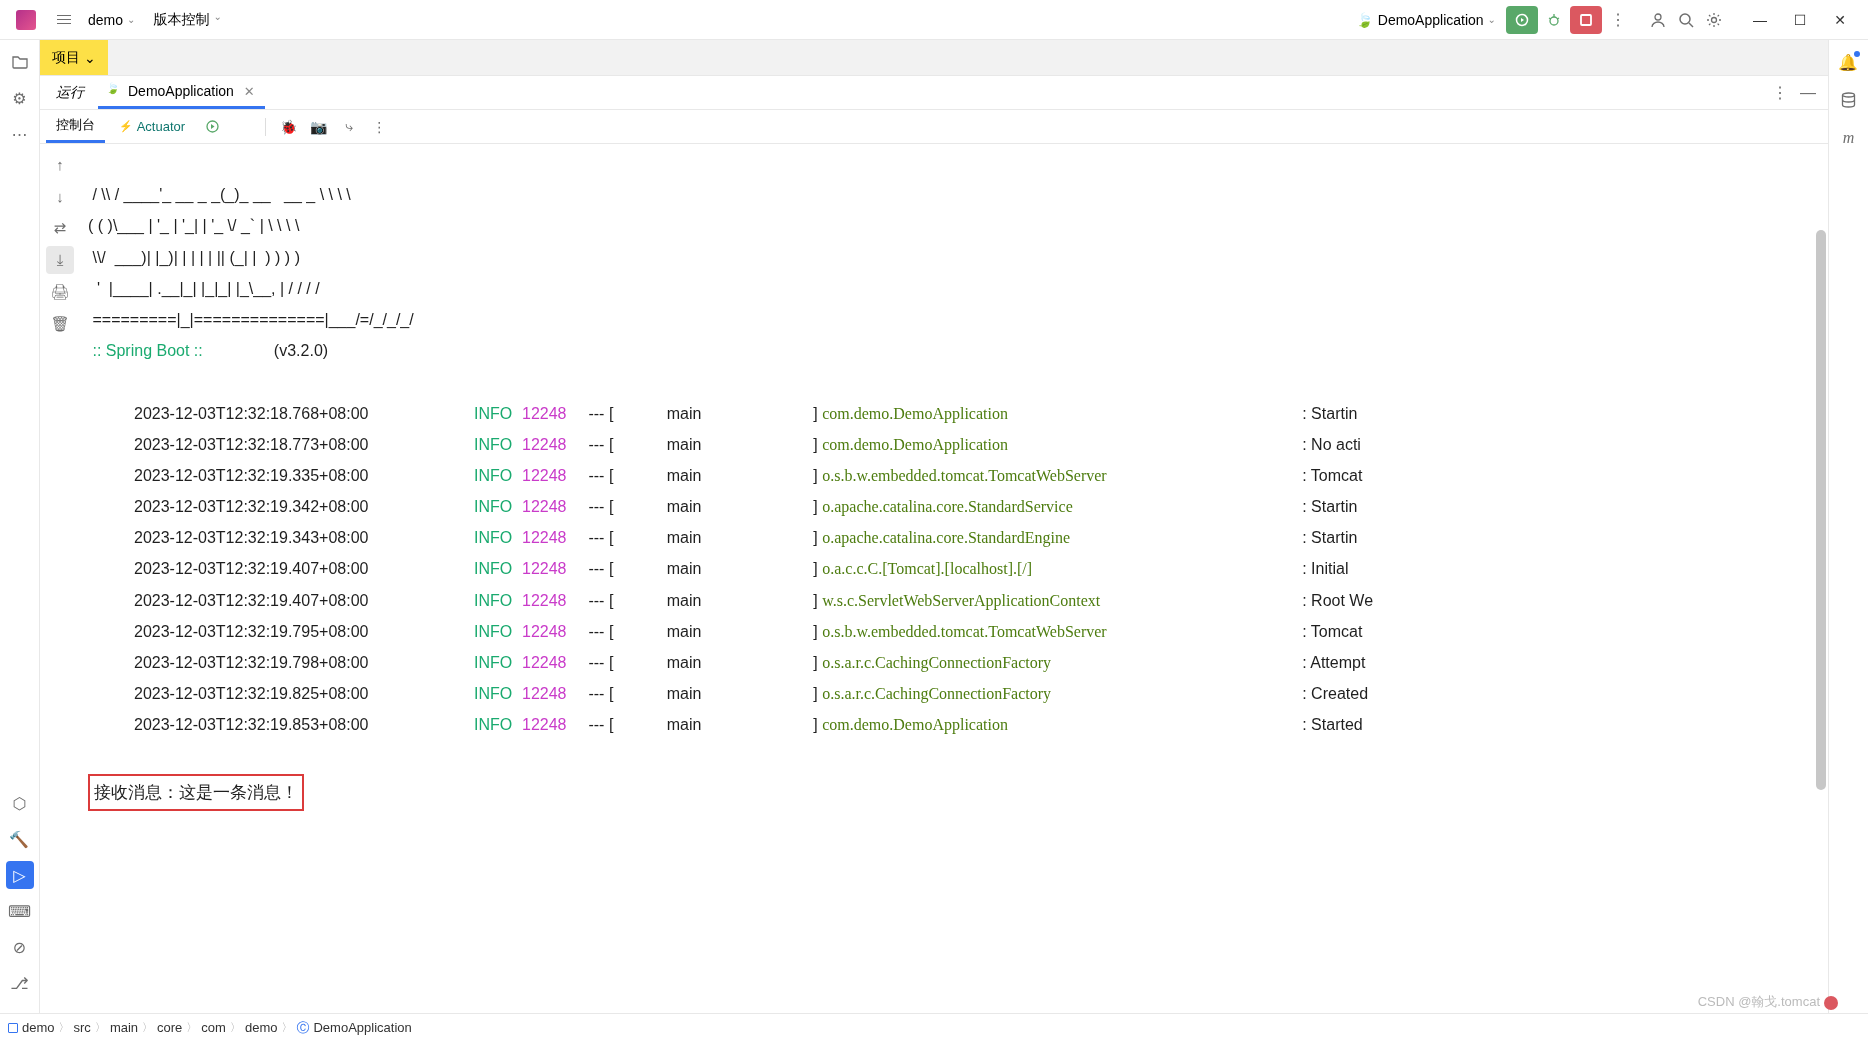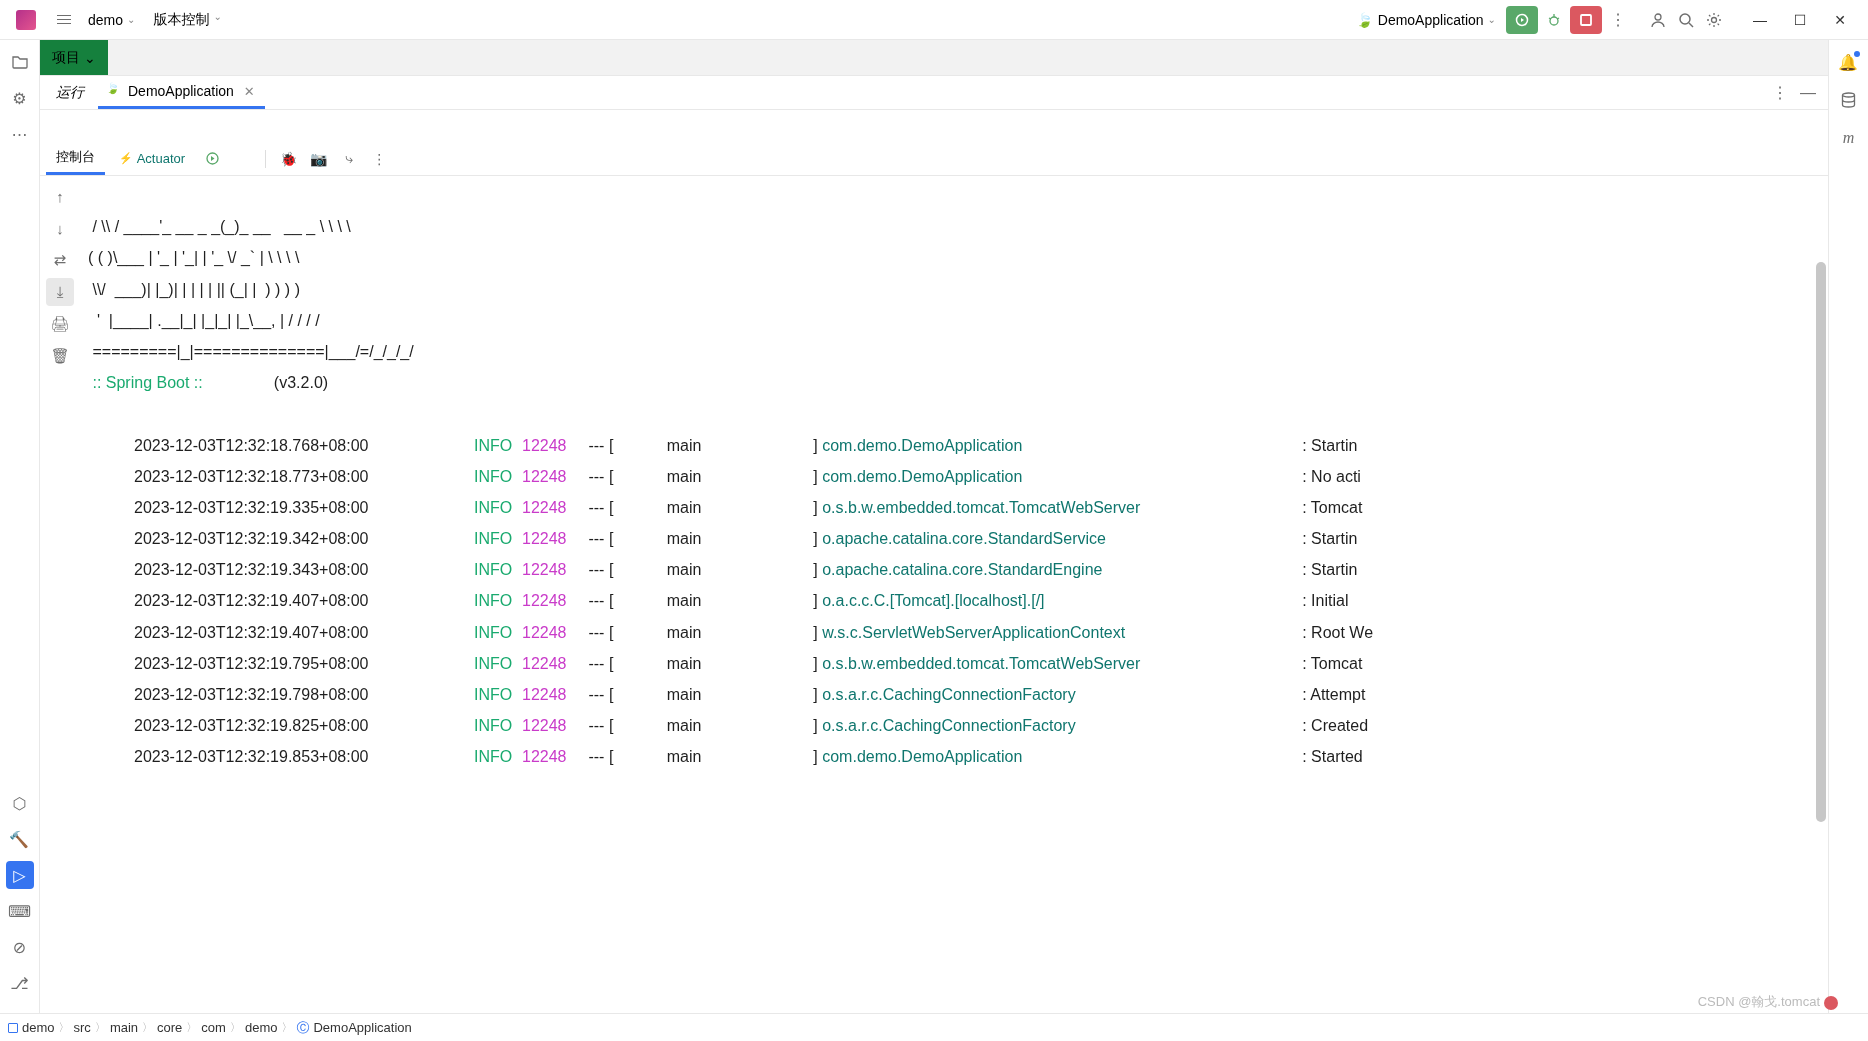--- a/index.html
+++ b/index.html
@@ -26,34 +26,34 @@
 .left-rail .rail-icon.active { background: #3574f0; color: #fff; }
 .left-rail .rail-spacer { flex: 1; }
 
 .right-rail { width: 40px; border-left: 1px solid #e8e8e8; display: flex; flex-direction: column; align-items: center; padding-top: 8px; gap: 10px; }
 .right-rail .rail-icon { width: 28px; height: 28px; display: flex; align-items: center; justify-content: center; cursor: pointer; color: #6e6e6e; font-size: 16px; }
 .right-rail .rail-icon.bell { position: relative; }
 .right-rail .rail-icon.bell::after { content: ''; position: absolute; top: 3px; right: 3px; width: 6px; height: 6px; background: #3574f0; border-radius: 50%; }
 
 .center { flex: 1; display: flex; flex-direction: column; }
 .project-header { height: 36px; display: flex; align-items: center; border-bottom: 1px solid #e8e8e8; }
-.project-header .project-label { padding: 0 12px; font-size: 14px; display: flex; align-items: center; gap: 4px; background: #15803d; height: 100%; cursor: pointer; }
+.project-header .project-label { padding: 0 12px; font-size: 14px; display: flex; align-items: center; gap: 4px; background: #fde047; height: 100%; cursor: pointer; }
 .project-header .rest { flex: 1; background: #f2f2f2; height: 100%; }
 
 .tool-window { flex: 1; display: flex; flex-direction: column; }
 .tw-tabs { height: 34px; display: flex; align-items: center; border-bottom: 1px solid #e8e8e8; padding: 0 6px; }
 .tw-tabs .tw-label { font-size: 14px; margin: 0 10px; cursor: pointer; font-style: italic; }
 .tw-tabs .app-tab { display: flex; align-items: center; gap: 6px; padding: 0 10px; height: 100%; border-bottom: 3px solid #3574f0; cursor: pointer; font-size: 14px; margin-left: 4px; }
 .tw-tabs .app-tab .leaf-icon { width: 14px; height: 14px; position: relative; }
 .tw-tabs .app-tab .leaf-icon::before { content: '🍃'; font-size: 11px; position: absolute; top: -2px; left: -2px; }
 .tw-tabs .close-x { color: #888; font-size: 13px; margin-left: 4px; }
 .tw-tabs .spacer { flex: 1; }
 .tw-tabs .tw-icon { width: 28px; height: 28px; display: flex; align-items: center; justify-content: center; cursor: pointer; color: #6e6e6e; font-size: 16px; }
 
-.tw-toolbar { height: 34px; display: flex; align-items: center; border-bottom: 1px solid #e8e8e8; padding: 0 6px; gap: 4px; margin-top: 32px; }
+.tw-toolbar { height: 34px; display: flex; align-items: center; border-bottom: 1px solid #e8e8e8; padding: 0 6px; gap: 4px; }
 .tw-toolbar .tb-tab { padding: 0 10px; height: 100%; display: flex; align-items: center; font-size: 13px; cursor: pointer; }
 .tw-toolbar .tb-tab.active { border-bottom: 3px solid #3574f0; }
 .tw-toolbar .actuator { color: #0f766e; display: flex; align-items: center; gap: 4px; }
 .tw-toolbar .actuator::before { content: '⚡'; font-size: 11px; }
 .tw-toolbar .tb-icon { width: 26px; height: 26px; display: flex; align-items: center; justify-content: center; cursor: pointer; color: #6e6e6e; font-size: 14px; border-radius: 4px; }
 .tw-toolbar .tb-icon.run-g { color: #59a869; }
 .tw-toolbar .tb-divider { width: 1px; height: 18px; background: #ddd; margin: 0 6px; }
 
 .console-area { flex: 1; display: flex; overflow: hidden; }
 .console-gutter { width: 40px; display: flex; flex-direction: column; align-items: center; padding-top: 6px; gap: 4px; }
@@ -61,21 +61,21 @@
 .console-gutter .g-icon.active { background: #e8e8e8; }
 
 .console-output { flex: 1; font-family: "Consolas", "Monaco", monospace; font-size: 16px; line-height: 1.95; padding: 4px 8px; white-space: pre; overflow: hidden; color: #1f1f1f; position: relative; }
 .console-output .ascii { color: #1f1f1f; }
 .console-output .spring-boot { color: #1aaa6f; text-align: center; }
 .console-output .log-line { display: flex; margin-left: 46px; }
 .console-output .ts { min-width: 340px; }
 .console-output .level { color: #1aaa6f; min-width: 48px; }
 .console-output .pid { color: #c93bc9; min-width: 62px; }
 .console-output .thread { min-width: 200px; }
-.console-output .logger { color: #0f766e; min-width: 480px; }
+.console-output .logger { color: #4d7c0f; min-width: 480px; font-family: Liberation Serif, serif; }
 .console-output .msg { }
 .console-output .highlight-msg { border: 2px solid #db3b3b; padding: 0 4px; display: inline-block; margin-top: 2px; font-family: sans-serif; font-size: 17px; }
 .console-output .scroll-thumb { position: absolute; right: 2px; top: 86px; width: 10px; height: 560px; background: #c7c7c7; border-radius: 5px; }
 
 .breadcrumb { height: 28px; border-top: 1px solid #e8e8e8; display: flex; align-items: center; padding: 0 8px; font-size: 13px; color: #333; gap: 4px; }
 .breadcrumb .crumb { cursor: pointer; display: flex; align-items: center; gap: 4px; }
 .breadcrumb .sep { color: #aaa; font-size: 11px; }
 .breadcrumb .square-icon { display: inline-block; width: 10px; height: 10px; border: 1.5px solid #3574f0; border-radius: 1px; }
 
 .watermark { position: absolute; right: 30px; bottom: 30px; color: #bbb; font-size: 13px; pointer-events: none; }
@@ -221,20 +221,21 @@
         </div>
         <div class="console-output">
 <span class="ascii"> / \\ / ____'_ __ _ _(_)_ __   __ _ \ \ \ \</span>
 <span class="ascii">( ( )\___ | '_ | '_| | '_ \/ _` | \ \ \ \</span>
 <span class="ascii"> \\/  ___)| |_)| | | | | || (_| |  ) ) ) )</span>
 <span class="ascii">  '  |____| .__|_| |_|_| |_\__, | / / / /</span>
 <span class="ascii"> =========|_|==============|___/=/_/_/_/</span>
 <span><span class="spring-boot"> :: Spring Boot ::</span>                <span>(v3.2.0)</span></span>
 <span> </span>
 <div id="log-lines"><div class="log-line"><span class="ts">2023-12-03T12:32:18.768+08:00</span>  <span class="level">INFO</span> <span class="pid">12248</span> --- [<span class="thread">            main</span>] <span class="logger">com.demo.DemoApplication                  </span> <span class="msg">: Startin</span></div><div class="log-line"><span class="ts">2023-12-03T12:32:18.773+08:00</span>  <span class="level">INFO</span> <span class="pid">12248</span> --- [<span class="thread">            main</span>] <span class="logger">com.demo.DemoApplication                  </span> <span class="msg">: No acti</span></div><div class="log-line"><span class="ts">2023-12-03T12:32:19.335+08:00</span>  <span class="level">INFO</span> <span class="pid">12248</span> --- [<span class="thread">            main</span>] <span class="logger">o.s.b.w.embedded.tomcat.TomcatWebServer   </span> <span class="msg">: Tomcat </span></div><div class="log-line"><span class="ts">2023-12-03T12:32:19.342+08:00</span>  <span class="level">INFO</span> <span class="pid">12248</span> --- [<span class="thread">            main</span>] <span class="logger">o.apache.catalina.core.StandardService    </span> <span class="msg">: Startin</span></div><div class="log-line"><span class="ts">2023-12-03T12:32:19.343+08:00</span>  <span class="level">INFO</span> <span class="pid">12248</span> --- [<span class="thread">            main</span>] <span class="logger">o.apache.catalina.core.StandardEngine     </span> <span class="msg">: Startin</span></div><div class="log-line"><span class="ts">2023-12-03T12:32:19.407+08:00</span>  <span class="level">INFO</span> <span class="pid">12248</span> --- [<span class="thread">            main</span>] <span class="logger">o.a.c.c.C.[Tomcat].[localhost].[/]        </span> <span class="msg">: Initial</span></div><div class="log-line"><span class="ts">2023-12-03T12:32:19.407+08:00</span>  <span class="level">INFO</span> <span class="pid">12248</span> --- [<span class="thread">            main</span>] <span class="logger">w.s.c.ServletWebServerApplicationContext  </span> <span class="msg">: Root We</span></div><div class="log-line"><span class="ts">2023-12-03T12:32:19.795+08:00</span>  <span class="level">INFO</span> <span class="pid">12248</span> --- [<span class="thread">            main</span>] <span class="logger">o.s.b.w.embedded.tomcat.TomcatWebServer   </span> <span class="msg">: Tomcat </span></div><div class="log-line"><span class="ts">2023-12-03T12:32:19.798+08:00</span>  <span class="level">INFO</span> <span class="pid">12248</span> --- [<span class="thread">            main</span>] <span class="logger">o.s.a.r.c.CachingConnectionFactory        </span> <span class="msg">: Attempt</span></div><div class="log-line"><span class="ts">2023-12-03T12:32:19.825+08:00</span>  <span class="level">INFO</span> <span class="pid">12248</span> --- [<span class="thread">            main</span>] <span class="logger">o.s.a.r.c.CachingConnectionFactory        </span> <span class="msg">: Created</span></div><div class="log-line"><span class="ts">2023-12-03T12:32:19.853+08:00</span>  <span class="level">INFO</span> <span class="pid">12248</span> --- [<span class="thread">            main</span>] <span class="logger">com.demo.DemoApplication                  </span> <span class="msg">: Started</span></div></div>
+<span class="highlight-msg">接收消息：这是一条消息！</span>
           <div class="scroll-thumb"></div>
         </div>
       </div>
     </div>
   </div>
 
   <div class="right-rail">
     <div class="rail-icon bell">🔔</div>
     <div class="rail-icon">
       <svg width="15" height="16" viewBox="0 0 15 16" fill="none" stroke="currentColor" stroke-width="1.3">

